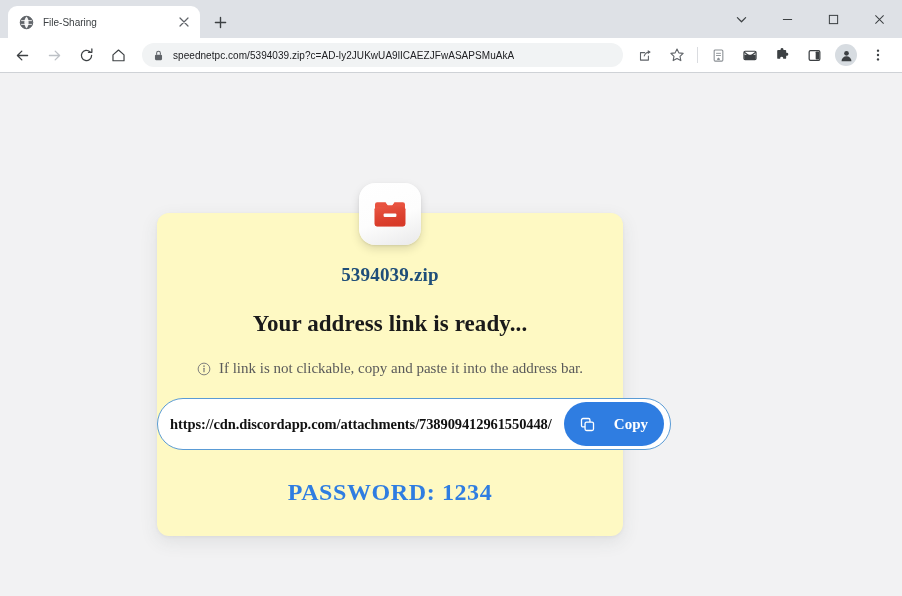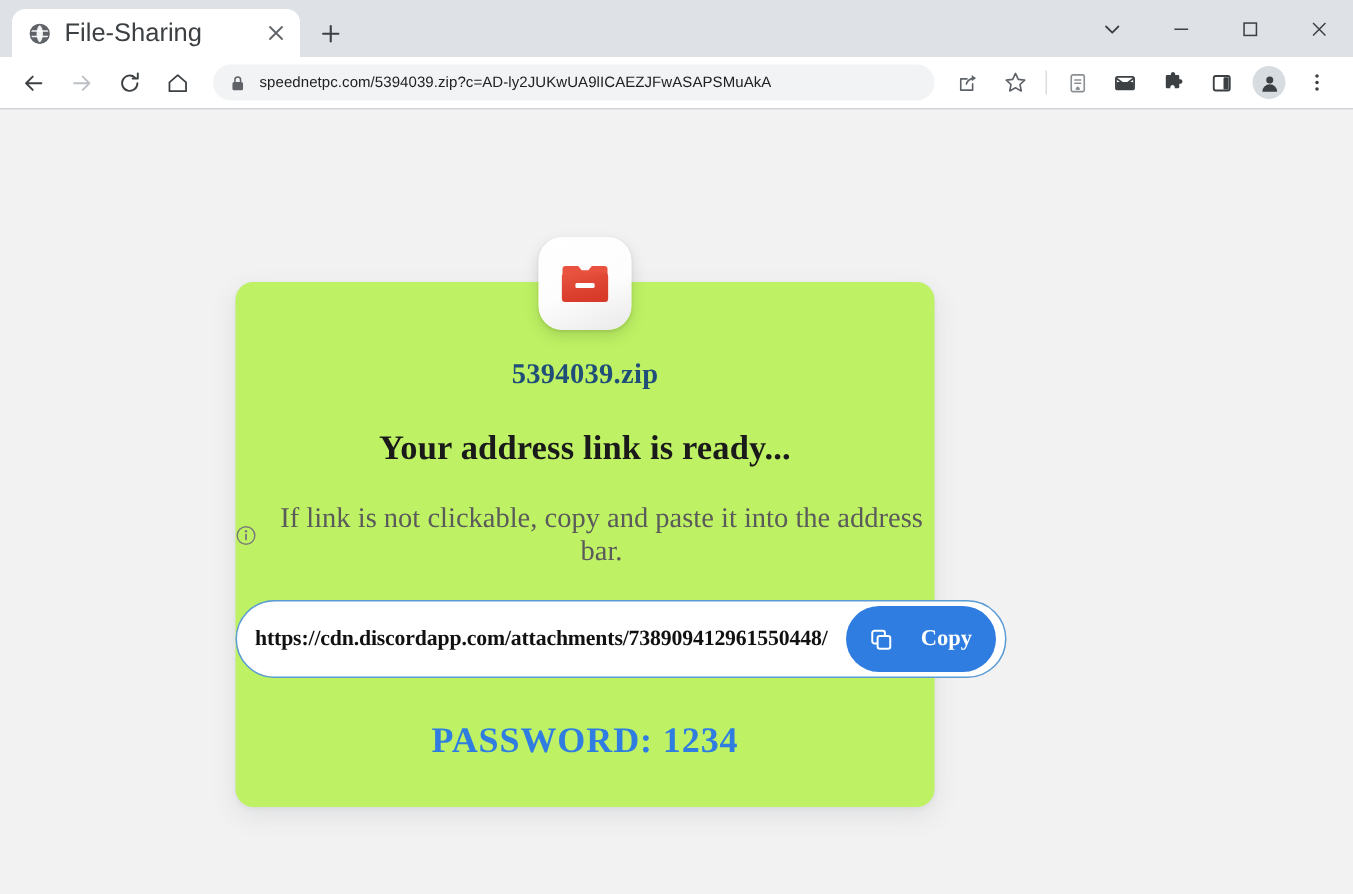--- a/index.html
+++ b/index.html
@@ -48,21 +48,21 @@
     box-sizing: border-box;
     position: relative;
   }
   .tab-favicon {
     width: 16px; height: 16px;
     flex: none;
     margin-right: 9px;
     display: flex; align-items: center; justify-content: center;
   }
   .tab-title {
-    font-size: 17px;
+    font-size: 10px;
     color: #3c4043;
     white-space: nowrap;
     overflow: hidden;
     text-overflow: ellipsis;
     flex: 1;
   }
   .tab-close {
     width: 16px; height: 16px;
     flex: none;
     display: flex; align-items: center; justify-content: center;
@@ -148,23 +148,23 @@
     background: #f2f2f3;
     position: relative;
     overflow: hidden;
     border-top: 1px solid #cfd2d6;
   }
 
   
   .card {
     position: absolute;
     left: 157px;
-    top: 115px;
+    top: 140px;
     width: 466px;
-    background: #bef264;
+    background: #fef9c3;
     border-radius: 12px;
     box-shadow: 0 6px 18px rgba(60, 64, 67, 0.10),
                 0 1px 3px rgba(60, 64, 67, 0.06);
     padding: 0 0 30px 0;
     text-align: center;
     box-sizing: border-box;
   }
 
   
   .file-icon-wrap {
@@ -203,21 +203,21 @@
     padding-top: 25px;
     letter-spacing: 0.1px;
   }
   .hint-row {
     display: flex;
     align-items: center;
     justify-content: center;
     gap: 8px;
     padding-top: 23px;
     font-family: "Liberation Serif", serif;
-    font-size: 19px;
+    font-size: 15px;
     color: #5a5a5a;
   }
   .hint-icon { flex: none; display: flex; }
 
   
   .link-box {
     margin: 21px auto 0 auto;
     width: 514px;
     height: 52px;
     border: 1px solid #5a9bd5;

